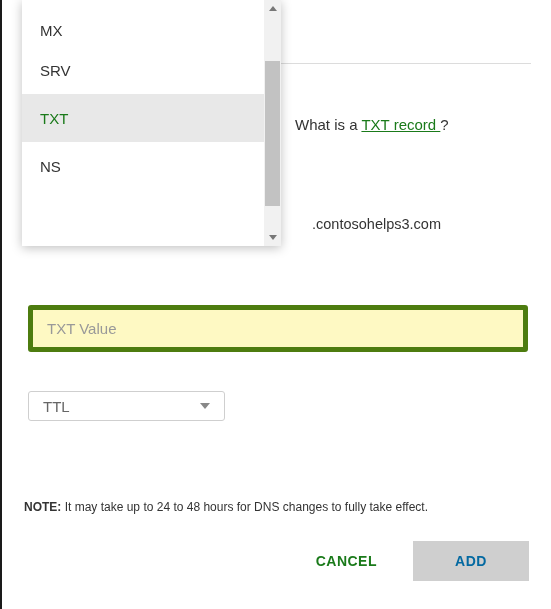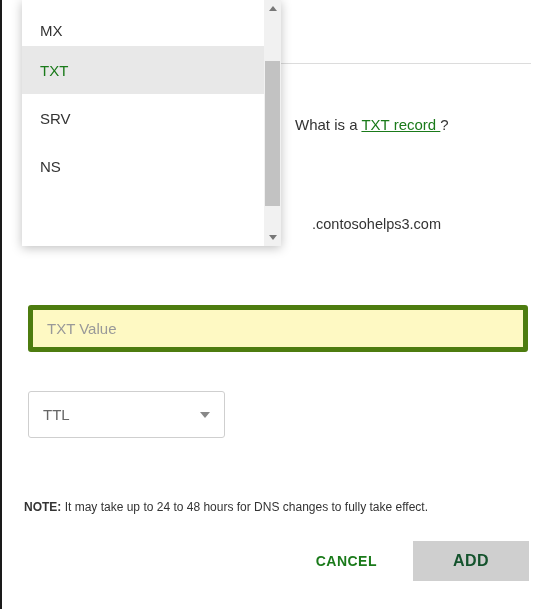--- a/index.html
+++ b/index.html
@@ -61,21 +61,21 @@
     font-size: 15px;
     color: #888;
     background: #fef9c3;
   }
   .txt-value-field::placeholder { color: #999; }
   .ttl-field {
     position: absolute;
     left: 28px;
     top: 391px;
     width: 197px;
-    height: 47px;
+    height: 30px;
     border: 1px solid #cfcfcf;
     border-radius: 3px;
     background: #fff;
     display: flex;
     align-items: center;
     justify-content: space-between;
     padding: 0 14px;
     cursor: pointer;
   }
   .ttl-label { font-size: 15px; color: #666; }
@@ -108,23 +108,23 @@
     color: #1a7a1a;
     font-weight: 700;
     font-size: 14px;
     letter-spacing: 0.5px;
     cursor: pointer;
     padding: 12px 4px;
   }
   .btn-add {
     background: #cfcfcf;
     border: none;
-    color: #14532d;
+    color: #0369a1;
     font-weight: 700;
-    font-size: 16px;
+    font-size: 14px;
     letter-spacing: 0.5px;
     width: 116px;
     height: 40px;
     cursor: pointer;
   }
   
   .dropdown {
     position: absolute;
     left: 22px;
     top: 0;
@@ -224,25 +224,25 @@
   <div class="buttons">
     <button class="btn-cancel">CANCEL</button>
     <button class="btn-add">ADD</button>
   </div>
 
   <div class="dropdown">
     <ul class="dropdown-list">
       <li class="dropdown-item">
           <span>MX</span>
         </li>
+      <li class="dropdown-item">
+          <span>SRV</span>
+        </li>
       <li class="dropdown-item selected">
           <span>TXT</span>
-        </li>
-      <li class="dropdown-item">
-          <span>SRV</span>
         </li>
       <li class="dropdown-item">
           <span>NS</span>
         </li>
     </ul>
     <div class="scrollbar">
       <div class="scroll-up"></div>
       <div class="scroll-track">
         <div class="scroll-thumb"></div>
       </div>

